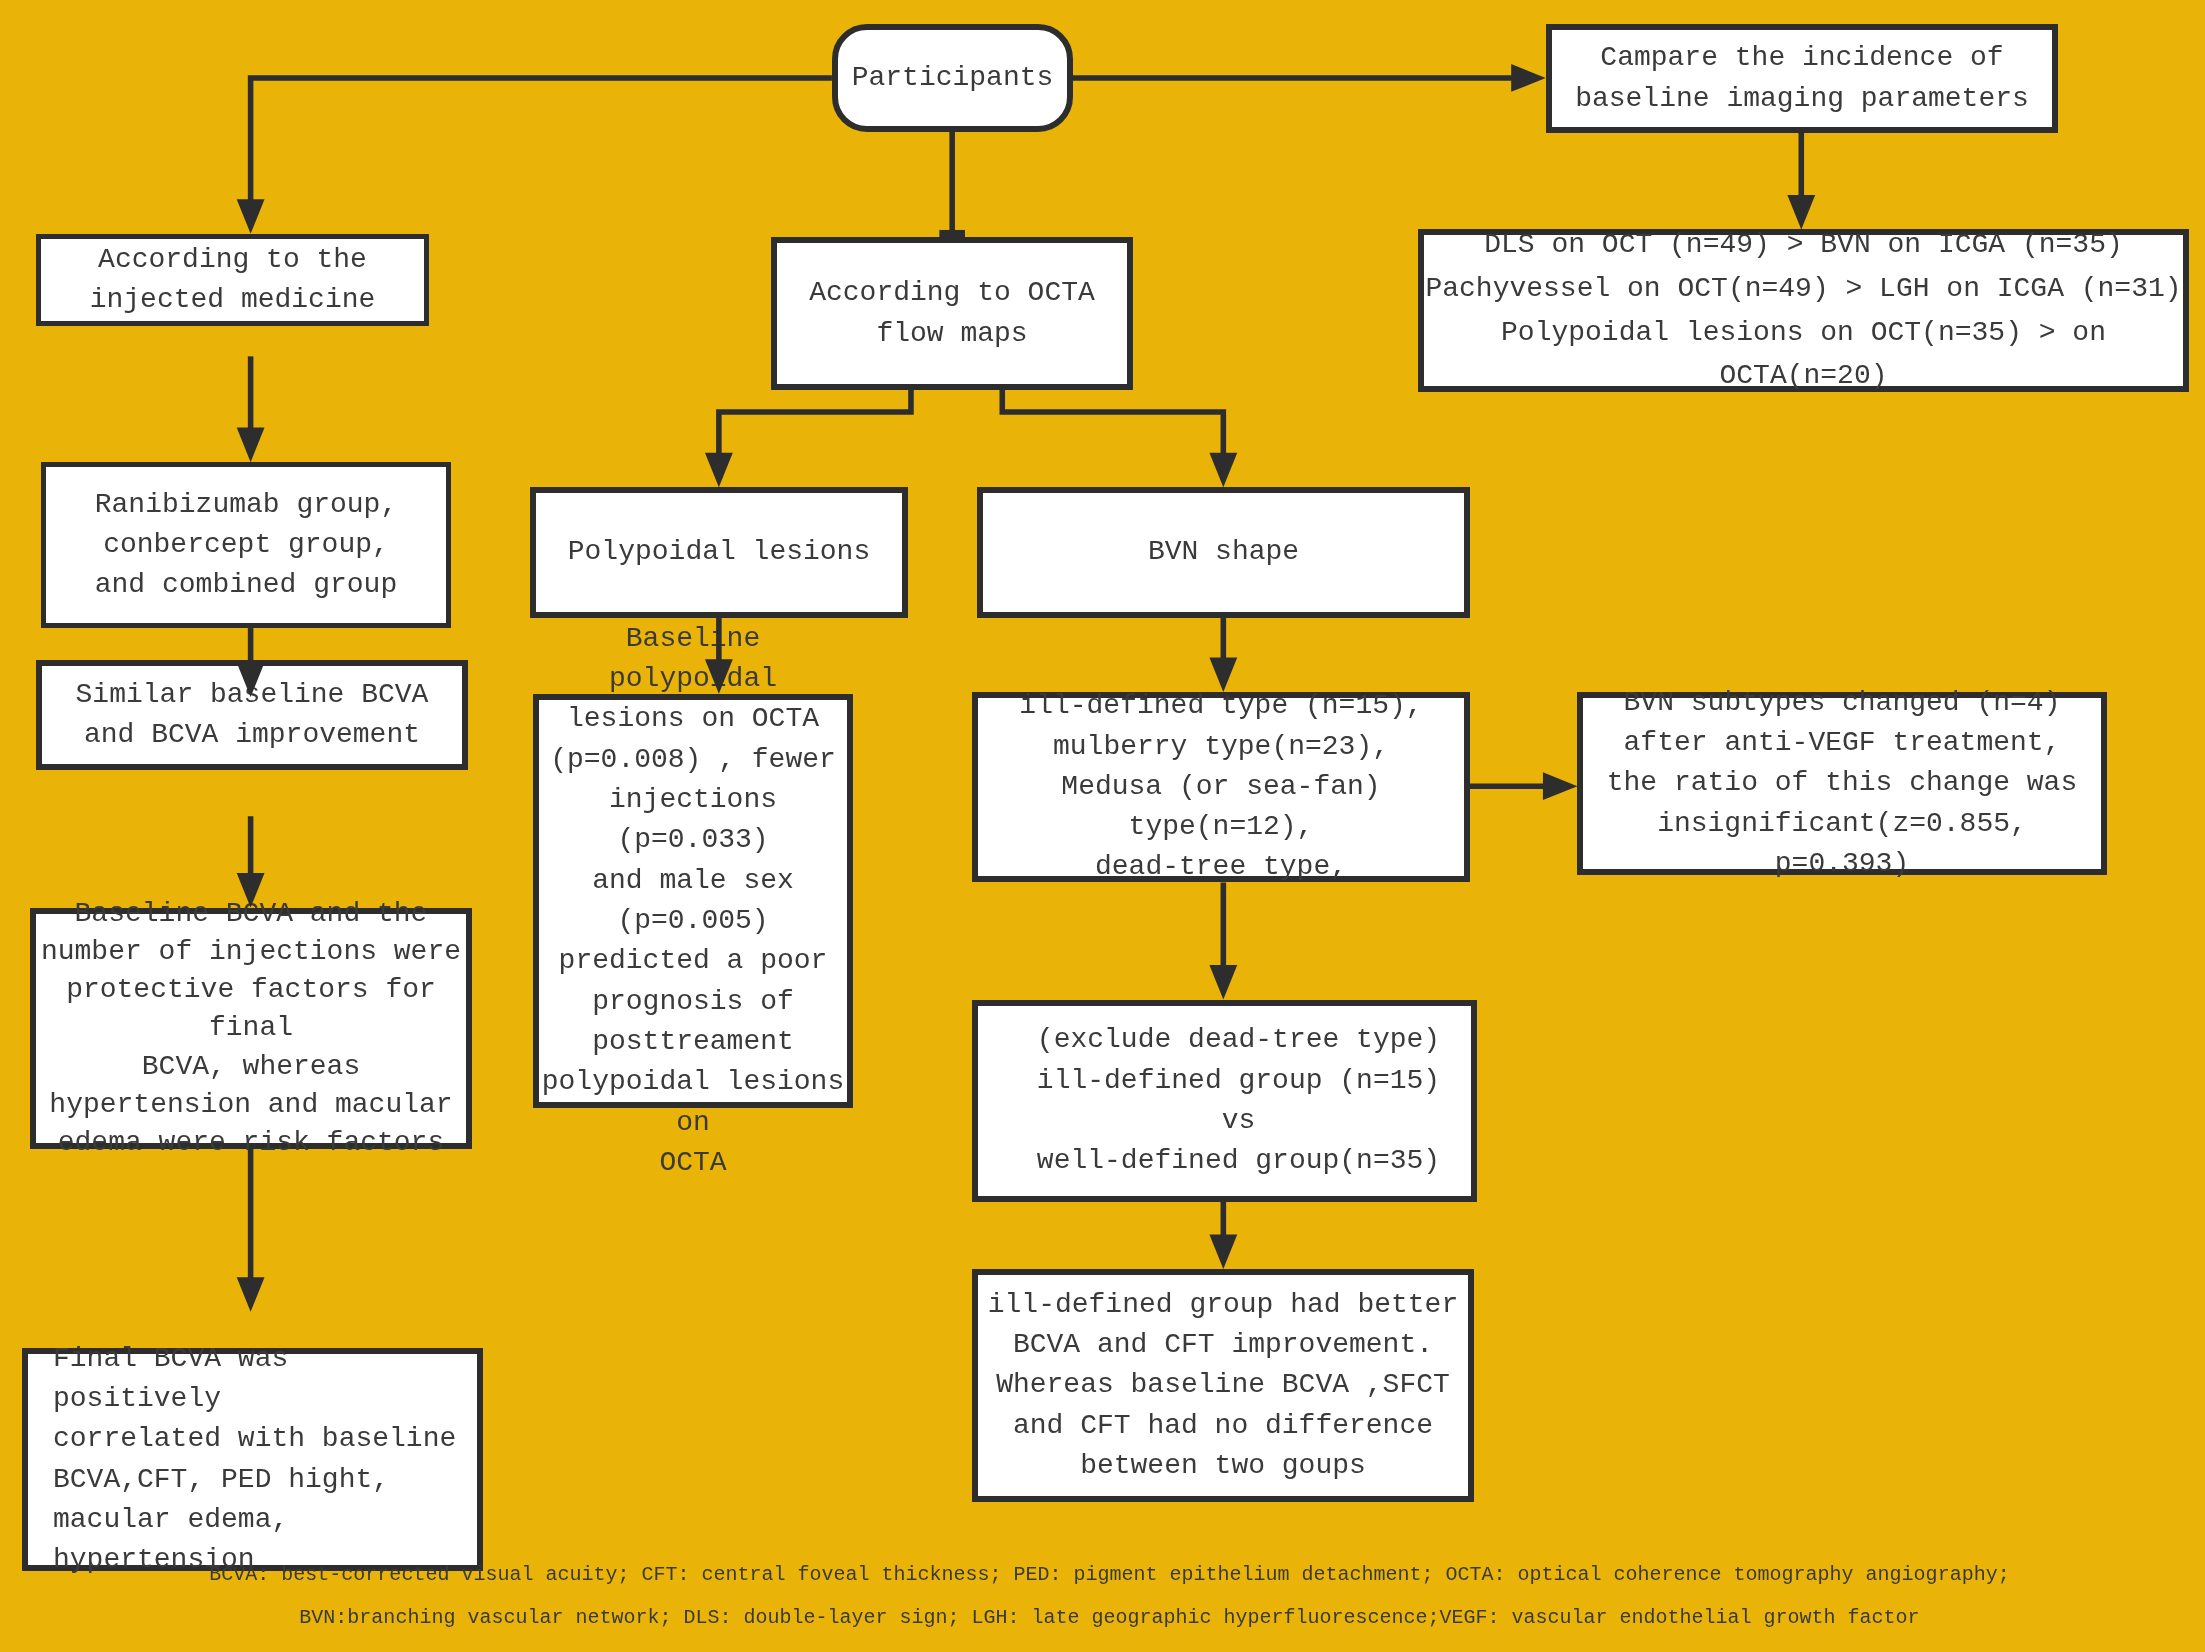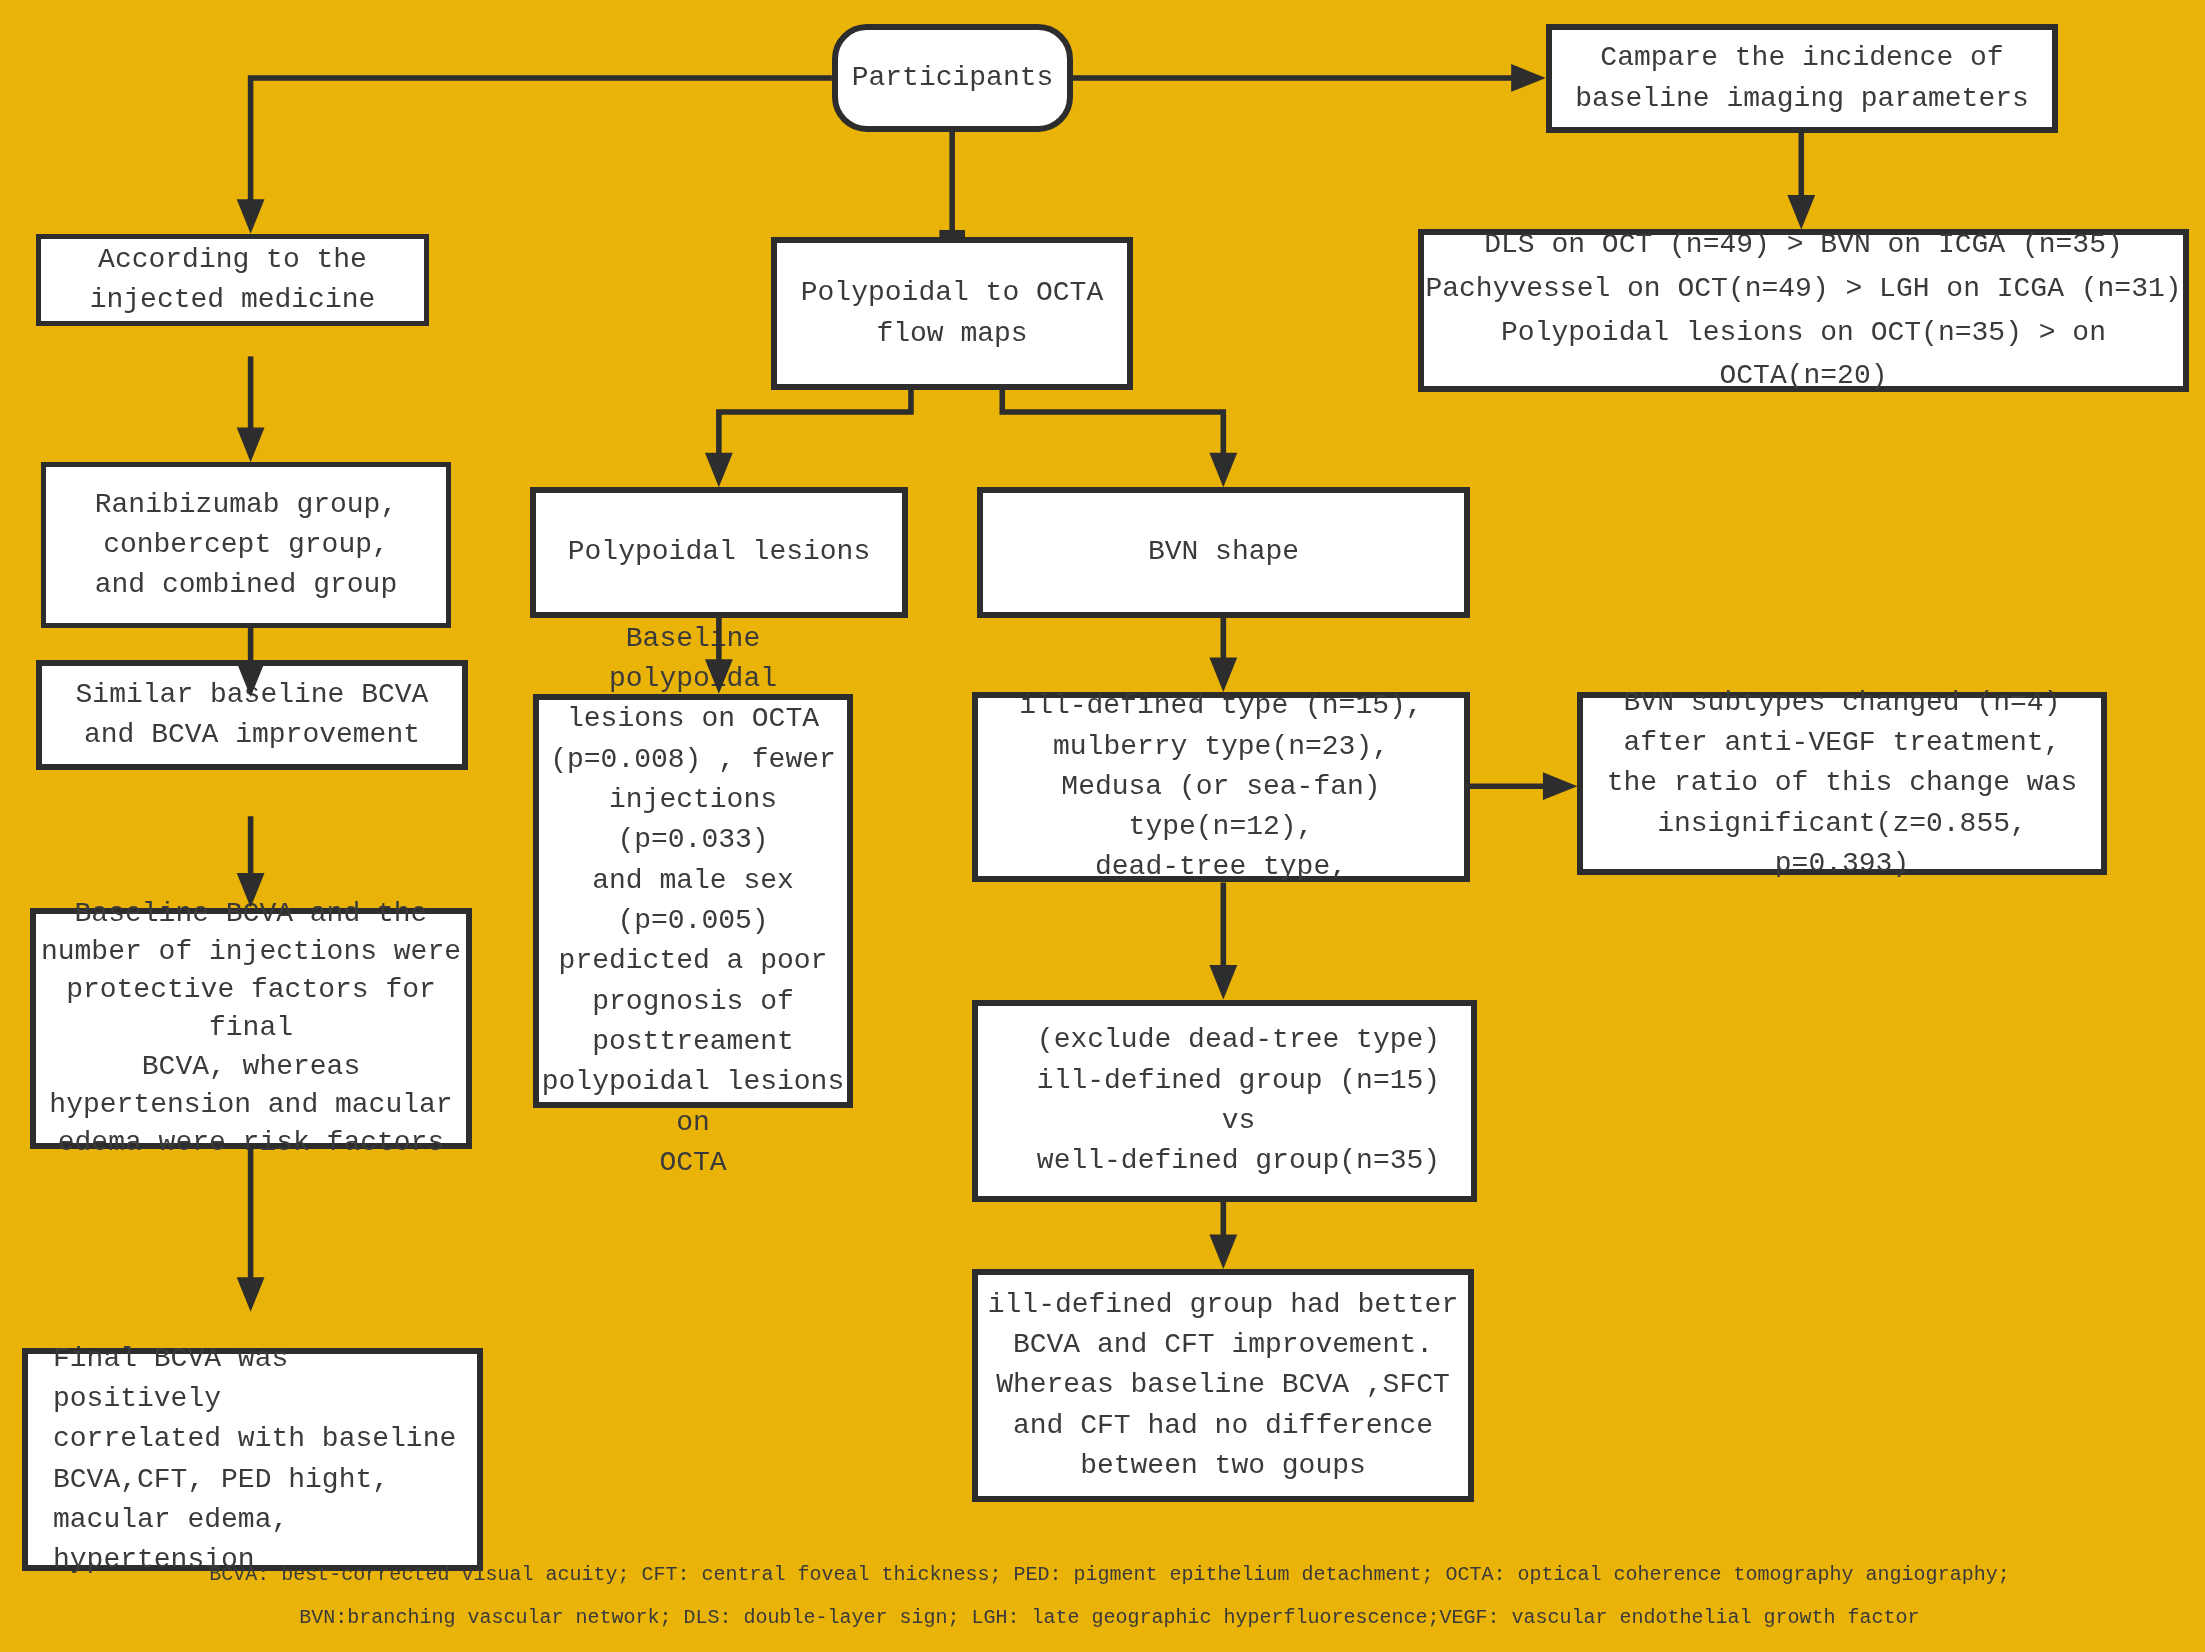--- a/index.html
+++ b/index.html
@@ -119,21 +119,21 @@
   </div>
 
   <div class="node" id="n-l5">
     <span class="txt">Final BCVA was positively
 correlated with  baseline
 BCVA,CFT, PED hight,
 macular edema, hypertension</span>
   </div>
 
   <div class="node" id="n-octa">
-    <span class="txt">Polypoidal to OCTA
+    <span class="txt">According to OCTA
 flow maps</span>
   </div>
 
   <div class="node" id="n-poly">
     <span class="txt">Polypoidal lesions</span>
   </div>
 
   <div class="node" id="n-bvnshape">
     <span class="txt">BVN shape</span>
   </div>

